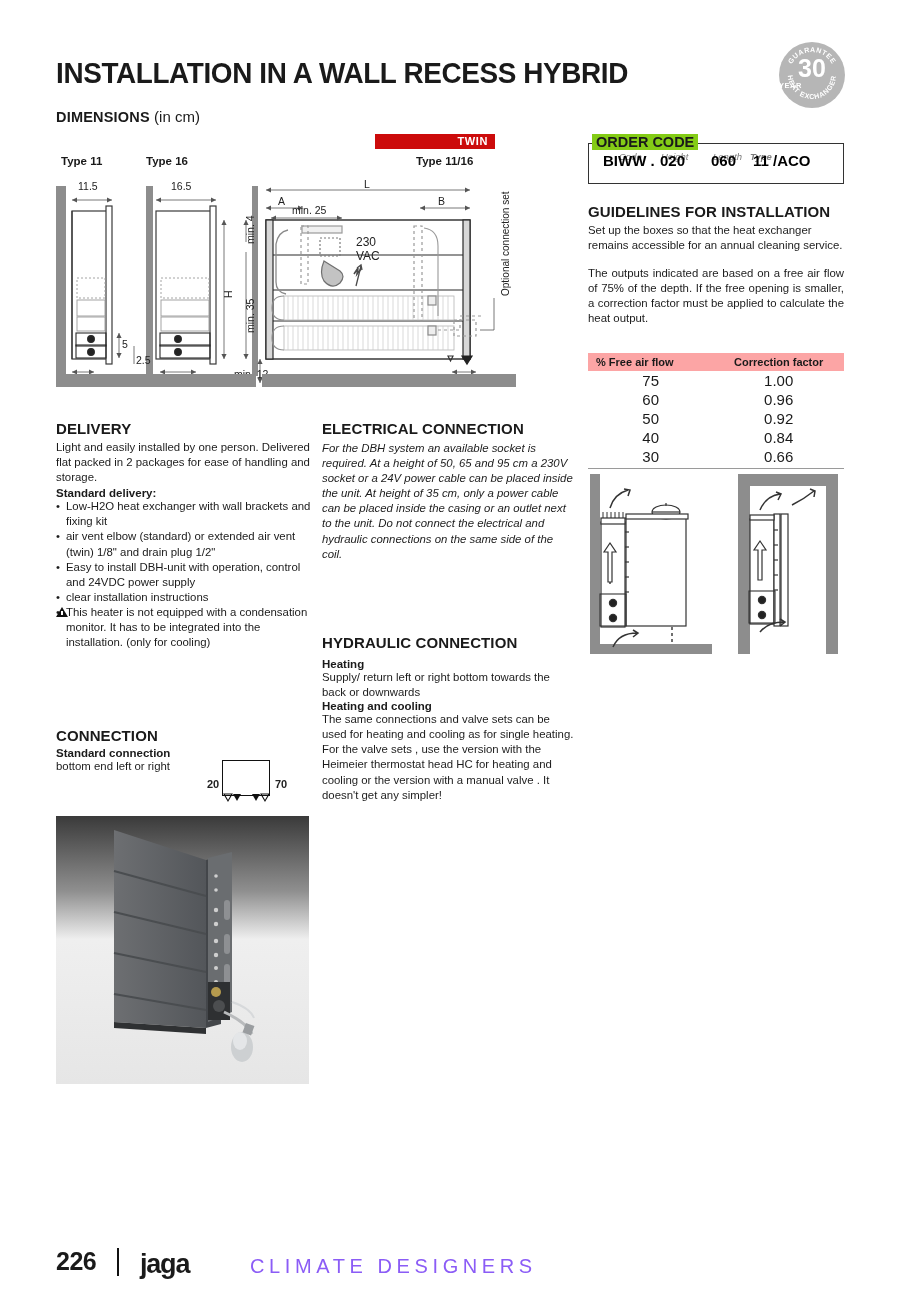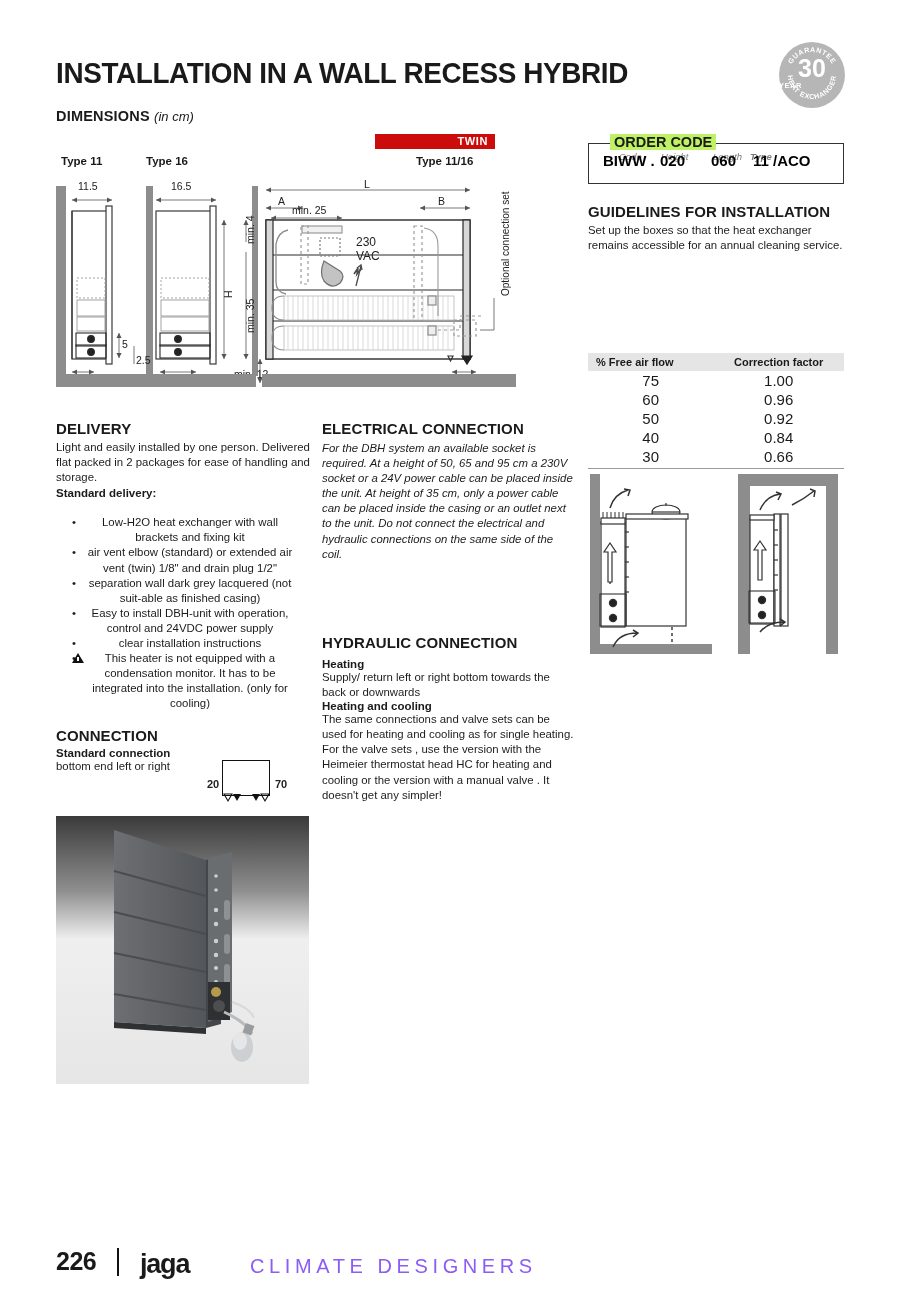--- a/index.html
+++ b/index.html
@@ -3,21 +3,21 @@
 <meta charset="utf-8">
 <style>
   html,body{margin:0;padding:0;background:#fff;}
   body{width:920px;height:1301px;position:relative;font-family:"Liberation Sans",sans-serif;color:#1a1a1a;-webkit-font-smoothing:antialiased;}
   .page{position:relative;width:920px;height:1301px;overflow:hidden;}
 
   
   .title{position:absolute;left:56px;top:56px;font-size:30px;font-weight:bold;letter-spacing:-0.4px;
          transform:scaleX(0.93);transform-origin:left center;white-space:nowrap;}
   .dimensions-head{position:absolute;left:56px;top:108px;font-size:14.5px;font-weight:bold;letter-spacing:0.2px;}
-  .dimensions-head .unit{font-size:13px;font-weight:normal;font-style:italic;letter-spacing:0;}
+  .dimensions-head .unit{font-size:15px;font-weight:normal;letter-spacing:0;}
 
   .badge{position:absolute;left:779px;top:42px;width:66px;height:66px;border-radius:50%;background:#b6b6b6;color:#fff;}
   .badge .b30{position:absolute;left:0;right:0;top:14px;text-align:center;font-size:25px;font-weight:bold;line-height:25px;}
   .badge .byear{position:absolute;left:0;right:0;top:39px;font-size:7.5px;font-weight:bold;letter-spacing:.5px;}
   .badge svg{position:absolute;left:0;top:0;}
   .badge text{font-family:"Liberation Sans",sans-serif;font-size:7px;font-weight:bold;fill:#fff;letter-spacing:.6px;}
 
   
   .twin-badge{position:absolute;left:375px;top:134px;width:120px;height:15px;background:#CC0B0B;color:#fff;
               font-size:11px;font-weight:bold;letter-spacing:.6px;text-align:right;padding-right:7px;
@@ -29,42 +29,42 @@
   .floor{position:absolute;left:56px;top:374px;width:460px;height:13px;background:#8d8d8d;}
   .floor.l{left:56px;width:200px;}
   .floor.r{left:262px;width:254px;}
   .wall{position:absolute;background:#8d8d8d;}
 
   .dimtxt{position:absolute;font-size:10.5px;color:#222;white-space:nowrap;}
   .dimtxt.vert{transform:rotate(-90deg);transform-origin:left top;}
 
   
   .oc-wrap{position:absolute;left:588px;top:134px;width:256px;}
-  .oc-title{position:absolute;left:22px;top:0;font-size:14.5px;font-weight:bold;background:#bef264;padding:0 4px;z-index:2;}
+  .oc-title{position:absolute;left:4px;top:0;font-size:14.5px;font-weight:bold;background:#84cc16;padding:0 4px;z-index:2;}
   .oc-box{position:absolute;left:0;top:9px;width:256px;height:41px;border:1px solid #333;box-sizing:border-box;}
   .oc-h{position:absolute;top:7px;font-size:9.5px;font-style:italic;color:#7d7d7d;}
   .oc-v{position:absolute;top:8px;font-size:15px;font-weight:bold;color:#000000;}
 
   
   .h2{font-size:15px;font-weight:bold;letter-spacing:.1px;}
   .h3{font-size:11.5px;font-weight:bold;}
   .body{font-size:11.4px;line-height:15.1px;color:#1c1c1c;}
   .col{position:absolute;}
 
-  ul.bul{margin:16px;padding:0;list-style:none;text-align:center;}
+  ul.bul{margin:0;padding:0;list-style:none;}
   ul.bul li{position:relative;padding-left:10px;font-size:11.4px;line-height:15.1px;}
   ul.bul li:before{content:"\2022";position:absolute;left:0;top:0;}
   li.warn{padding-left:17px;}
   li.warn:before{content:"";}
   .warnicon{position:absolute;left:0;top:2px;width:0;height:0;border-left:6px solid transparent;border-right:6px solid transparent;border-bottom:10px solid #111;}
   .warnicon:after{content:"";position:absolute;left:-1px;top:4px;width:2px;height:4px;background:#fff;}
 
   
   .ctab{position:absolute;left:588px;top:353px;width:256px;border-collapse:collapse;font-size:11.4px;}
-  .ctab th{background:#e5e5e5;font-size:11px;font-weight:bold;padding:3px 0 3px 0;text-align:center;}
+  .ctab th{background:#fca5a5;font-size:11px;font-weight:bold;padding:3px 0 3px 0;text-align:center;}
   .ctab th.l{text-align:left;padding-left:8px;}
   .ctab td{text-align:center;padding:1px 0;font-size:15px;}
   .ctab tr.last td{border-bottom:1px solid #9a9a9a;padding-bottom:3px;}
 
   
   .instdiag{position:absolute;}
 
   
   .conbox{position:absolute;left:222px;top:760px;width:48px;height:36px;border:1.6px solid #111;box-sizing:border-box;}
 
@@ -342,20 +342,21 @@
       <div class="oc-v" style="left:14px;">BIWW .</div>
       <div class="oc-v" style="left:71px;">020</div>
       <div class="oc-v" style="left:122px;">060</div>
       <div class="oc-v" style="left:164px;">11 /ACO</div>
     </div>
   </div>
 
   <div class="col" style="left:588px;top:203px;width:256px;">
     <div class="h2">GUIDELINES FOR INSTALLATION</div>
     <div class="body" style="margin-top:3px;">Set up the boxes so that the heat exchanger remains accessible for an annual cleaning service.</div>
+    <div class="body" style="margin-top:13px;text-align:justify;">The outputs indicated are based on a free air flow of 75% of the depth. If the free opening is smaller, a correction factor must be applied to calculate the heat output.</div>
   </div>
 
   <table class="ctab">
     <thead>
       <tr>
         <th class="l">% Free air flow</th>
         <th>Correction factor</th>
       </tr>
     </thead>
     <tbody>
@@ -450,21 +451,20 @@
     </g>
   </svg>
 
   <div class="col" style="left:56px;top:420px;width:258px;">
     <div class="h2">DELIVERY</div>
     <div class="body" style="margin-top:3px;">Light and easily installed by one person. Delivered flat packed in 2 packages for ease of handling and storage.</div>
     <div class="h3" style="margin-top:2px;">Standard delivery:</div>
     <ul class="bul">
       <li>Low-H2O heat exchanger with wall brackets and fixing kit</li>
       <li>air vent elbow (standard) or extended air vent (twin) 1/8" and drain plug 1/2"</li>
-      <li>separation wall dark grey lacquered (not suit-able as finished casing)</li>
       <li>Easy to install DBH-unit with operation, control and 24VDC power supply</li>
       <li>clear installation instructions</li>
       <li class="warn">
         <span class="warnicon"></span>
         <span>This heater is not equipped with a condensation monitor. It has to be integrated into the installation. (only for cooling)</span>
       </li>
     </ul>
   </div>
 
   <div class="col" style="left:56px;top:727px;width:258px;">

